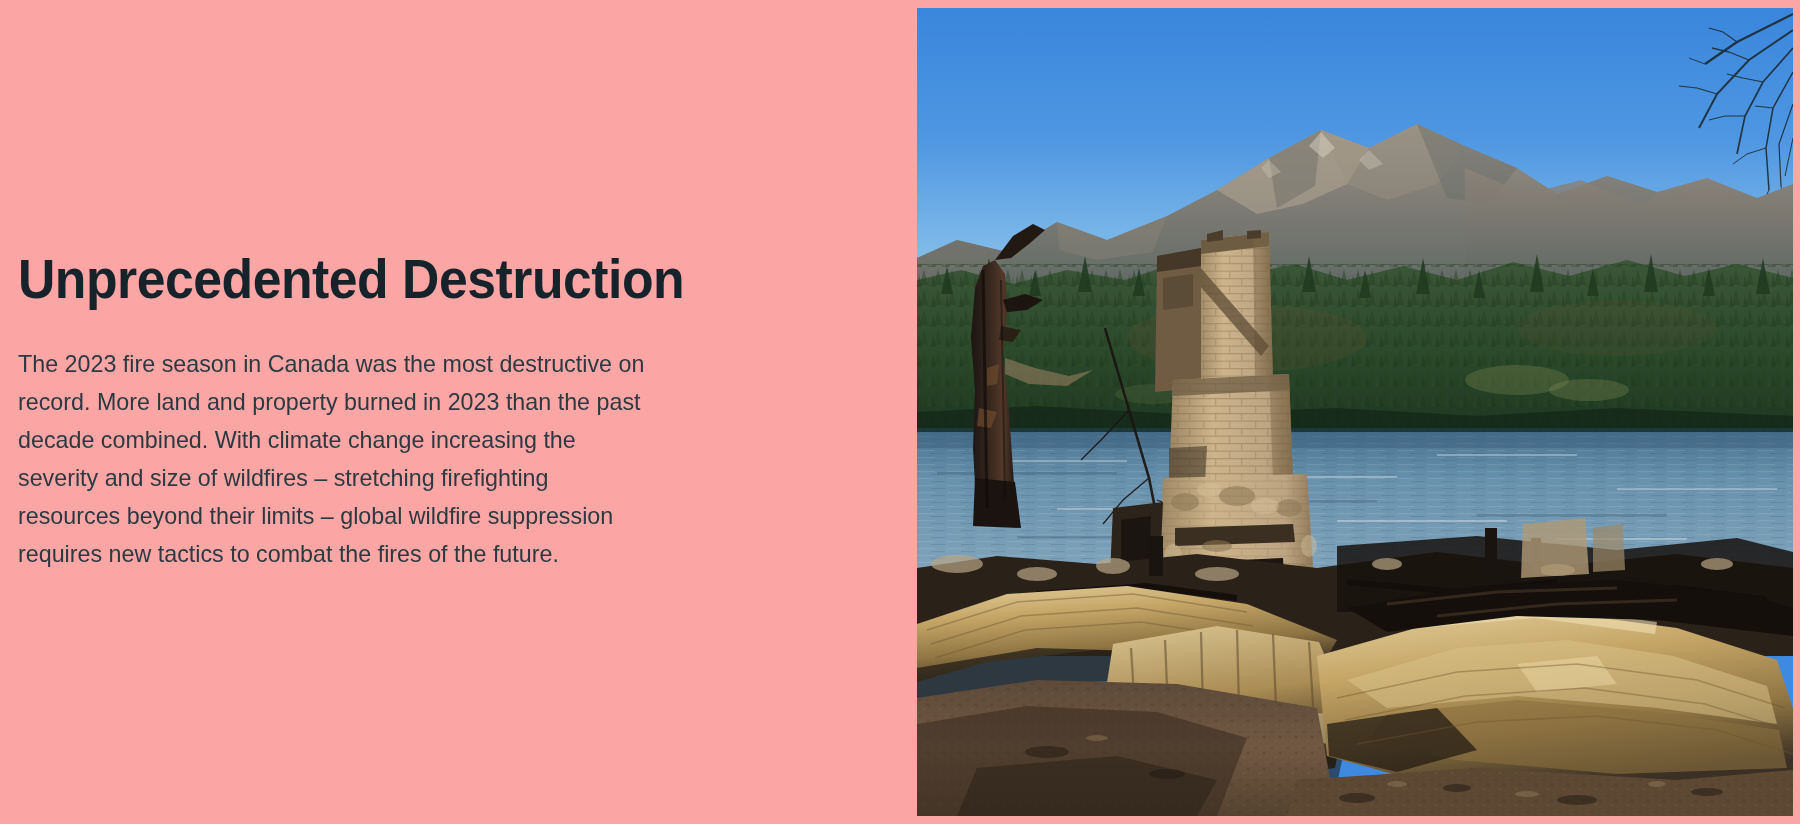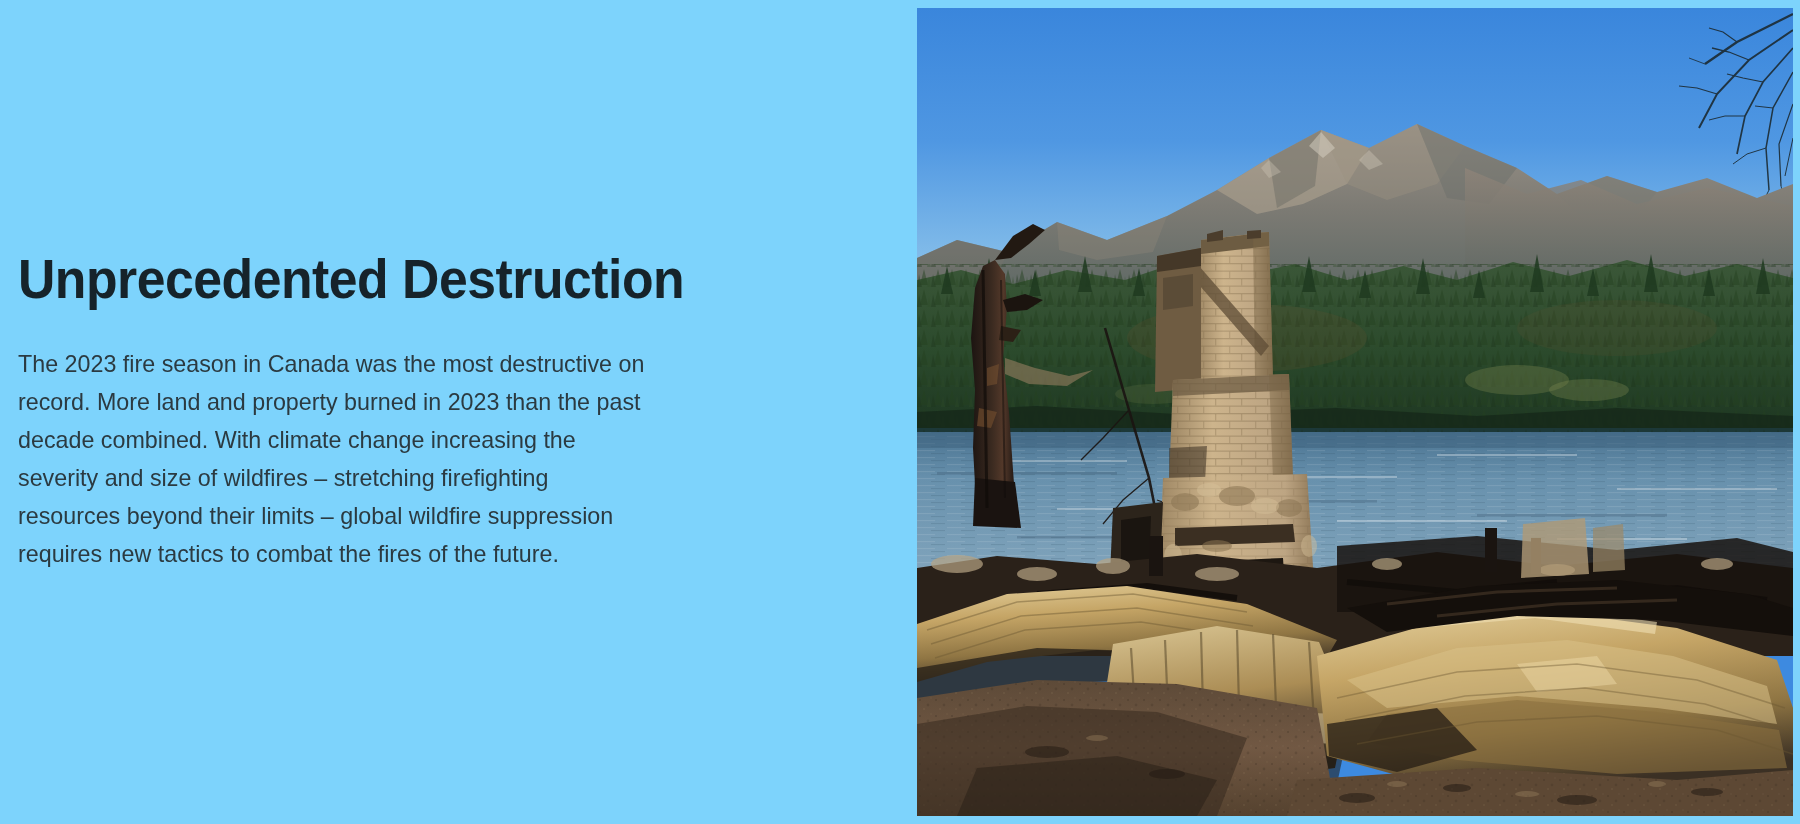--- a/index.html
+++ b/index.html
@@ -2,21 +2,21 @@
 <html><head>
 <meta charset="utf-8">
 <style>
   * { margin:0; padding:0; box-sizing:border-box; }
   html, body {
     width:1800px; height:824px;
     background:#ffffff;
     font-family:"Liberation Sans", sans-serif;
     overflow:hidden;
   }
-  .page { position:relative; width:1800px; height:824px; background:#7dd3fc; }
+  .page { position:relative; width:1800px; height:824px; background:#fca5a5; }
 
   
   .text-col {
     position:absolute;
     left:18px; top:0;
     width:680px; height:824px;
     display:flex; flex-direction:column;
     justify-content:center;
   }
   .headline {

